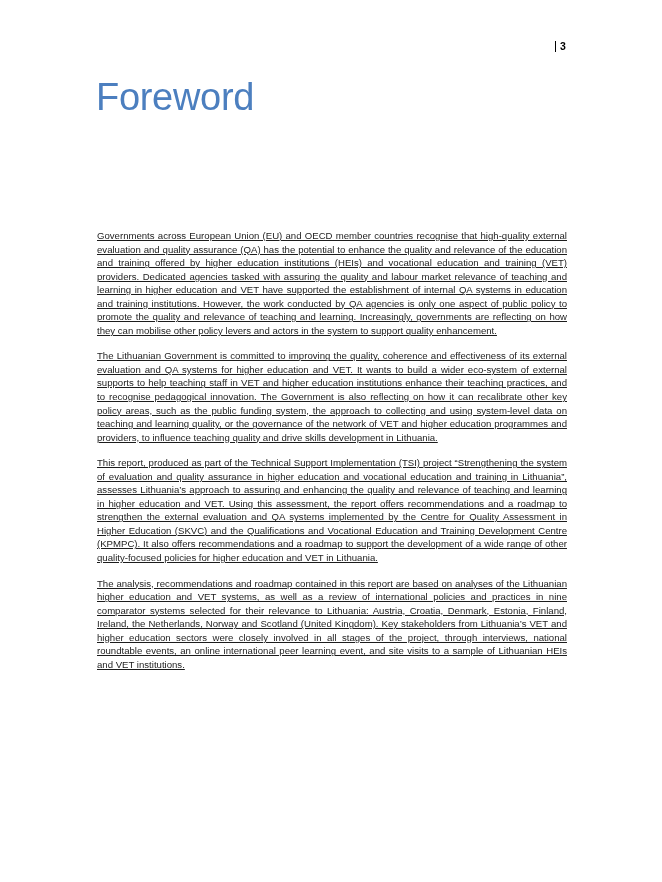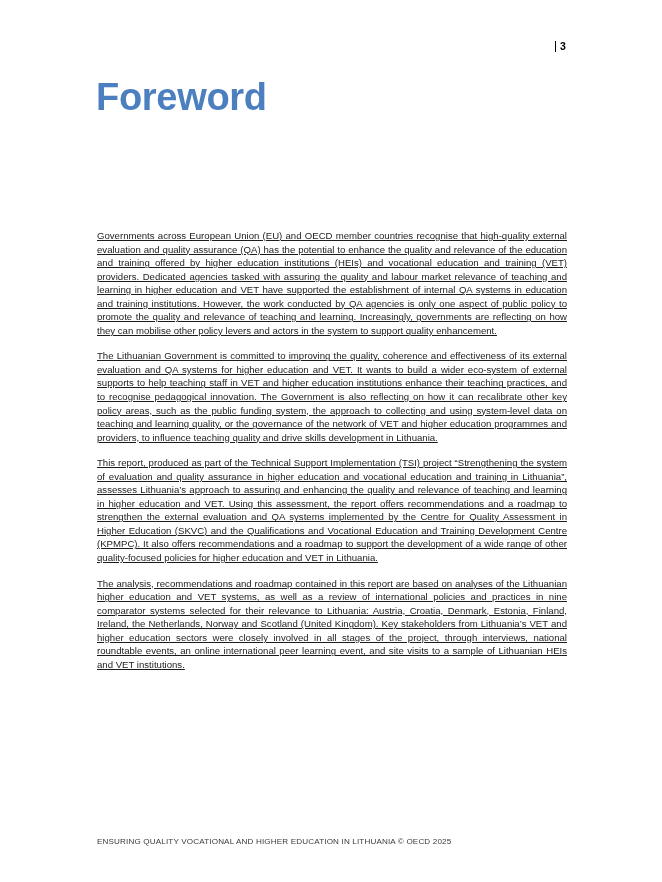--- a/index.html
+++ b/index.html
@@ -52,21 +52,21 @@
     top: 1px;
     vertical-align: -1px;
   }
 
   
   .chapter-title {
     position: absolute;
     top: 74px;
     left: 96px;
     font-size: 38px;
-    font-weight: bold;
+    font-weight: normal;
     color: #4C7FBF;
     letter-spacing: -0.3px;
     line-height: 46px;
     margin: 0;
   }
 
   
   .body-block {
     position: absolute;
     top: 229px;
@@ -112,17 +112,14 @@
 
   <h1 class="chapter-title">Foreword</h1>
 
   <div class="body-block">
     <p class="para">Governments across European Union (EU) and OECD member countries recognise that high-quality external evaluation and quality assurance (QA) has the potential to enhance the quality and relevance of the education and training offered by higher education institutions (HEIs) and vocational education and training (VET) providers. Dedicated agencies tasked with assuring the quality and labour market relevance of teaching and learning in higher education and VET have supported the establishment of internal QA systems in education and training institutions. However, the work conducted by QA agencies is only one aspect of public policy to promote the quality and relevance of teaching and learning. Increasingly, governments are reflecting on how they can mobilise other policy levers and actors in the system to support quality enhancement.</p>
     <p class="para">The Lithuanian Government is committed to improving the quality, coherence and effectiveness of its external evaluation and QA systems for higher education and VET. It wants to build a wider eco-system of external supports to help teaching staff in VET and higher education institutions enhance their teaching practices, and to recognise pedagogical innovation. The Government is also reflecting on how it can recalibrate other key policy areas, such as the public funding system, the approach to collecting and using system-level data on teaching and learning quality, or the governance of the network of VET and higher education programmes and providers, to influence teaching quality and drive skills development in Lithuania.</p>
     <p class="para">This report, produced as part of the Technical Support Implementation (TSI) project “Strengthening the system of evaluation and quality assurance in higher education and vocational education and training in Lithuania”, assesses Lithuania’s approach to assuring and enhancing the quality and relevance of teaching and learning in higher education and VET. Using this assessment, the report offers recommendations and a roadmap to strengthen the external evaluation and QA systems implemented by the Centre for Quality Assessment in Higher Education (SKVC) and the Qualifications and Vocational Education and Training Development Centre (KPMPC). It also offers recommendations and a roadmap to support the development of a wide range of other quality-focused policies for higher education and VET in Lithuania.</p>
     <p class="para">The analysis, recommendations and roadmap contained in this report are based on analyses of the Lithuanian higher education and VET systems, as well as a review of international policies and practices in nine comparator systems selected for their relevance to Lithuania: Austria, Croatia, Denmark, Estonia, Finland, Ireland, the Netherlands, Norway and Scotland (United Kingdom). Key stakeholders from Lithuania’s VET and higher education sectors were closely involved in all stages of the project, through interviews, national roundtable events, an online international peer learning event, and site visits to a sample of Lithuanian HEIs and VET institutions.</p>
   </div>
 
-  <div class="running-footer">
-    <span class="footer-text">ENSURING QUALITY VOCATIONAL AND HIGHER EDUCATION IN LITHUANIA © OECD 2025</span>
-  </div>
 
 </div>
 
 </body></html>

